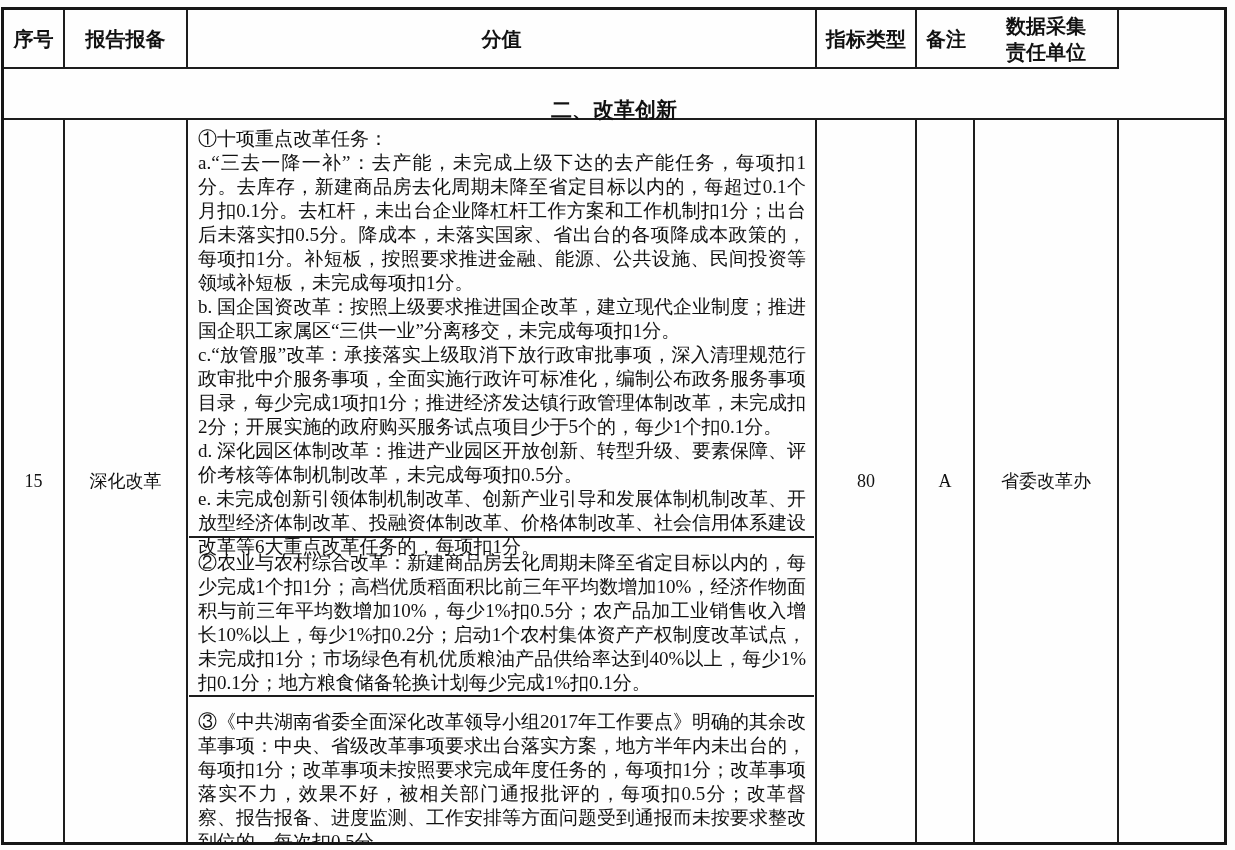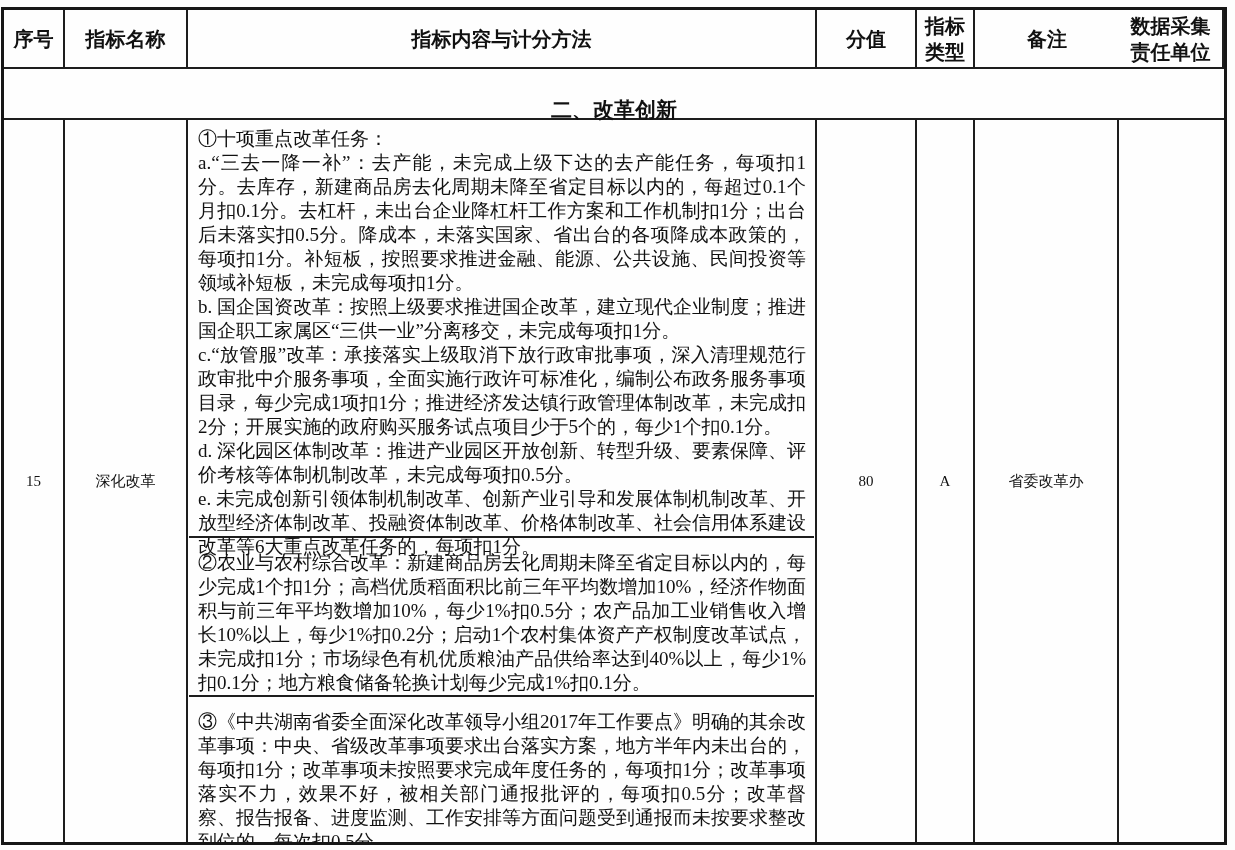--- a/index.html
+++ b/index.html
@@ -67,21 +67,21 @@
     box-sizing: border-box;
     border-bottom: 2px solid #1d1d1d;
     margin-top: 32px;
   }
 
   
   .td {
     display: flex;
     align-items: center;
     justify-content: center;
-    font-size: 15px;
+    font-size: 18px;
   }
   .td-content {
     display: flex;
     flex-direction: column;
     padding: 1px;
   }
   .content-block {
     box-sizing: border-box;
     padding: 6px 8px 0 9px;
   }
@@ -99,24 +99,21 @@
 </head>
 <body>
 
 <div class="page">
   <div class="score-table">
 
     <div class="cell th">
       <span>序号</span>
     </div>
     <div class="cell th">
-      <span>指标名称</span>
-    </div>
-    <div class="cell th">
-      <span>指标内容与计分方法</span>
+      <span>报告报备</span>
     </div>
     <div class="cell th">
       <span>分值</span>
     </div>
     <div class="cell th">
       <span>指标类型</span>
     </div>
     <div class="cell th last-col">
       <span>备注</span>
     </div>

